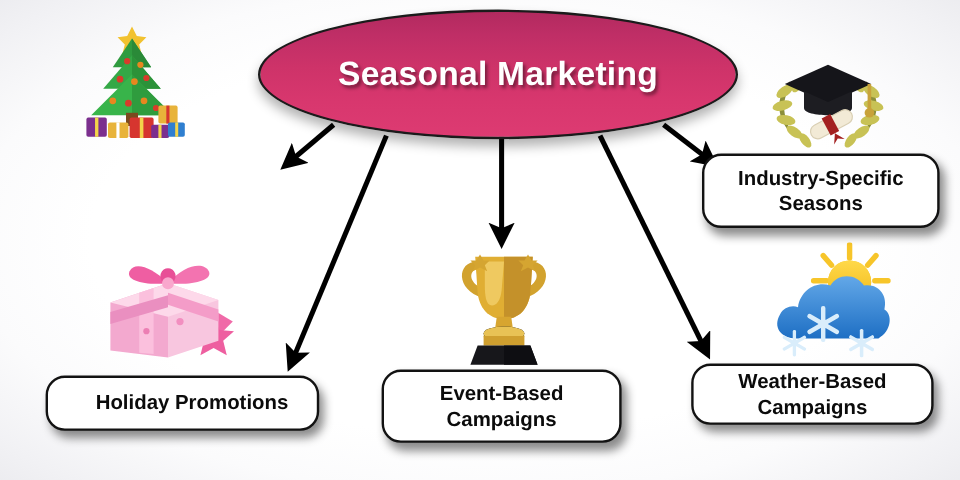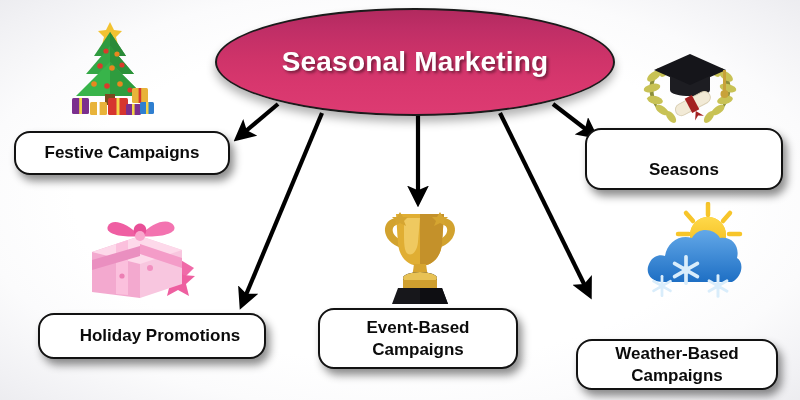--- a/index.html
+++ b/index.html
@@ -71,21 +71,21 @@
     font-size: 17px;
     font-weight: bold;
     line-height: 1.25;
     padding: 0 8px;
   }
 
   #leaf-festive      { left: 14px;  top: 131px; width: 216px; height: 44px; }
   #leaf-industry     { left: 585px; top: 128px; width: 198px; height: 62px; }
   #leaf-holiday      { left: 38px;  top: 313px; width: 228px; height: 46px; padding-left: 16px; }
   #leaf-event        { left: 318px; top: 308px; width: 200px; height: 61px; }
-  #leaf-weather      { left: 576px; top: 303px; width: 202px; height: 51px; margin-top: 36px; }
+  #leaf-weather      { left: 576px; top: 303px; width: 202px; height: 51px; }
 
   
   .icon-wrap { position: absolute; }
   #icon-tree     { left: 62px;  top: 16px;  width: 96px;  height: 104px; }
   #icon-grad     { left: 640px; top: 38px;  width: 100px; height: 88px; }
   #icon-gift     { left: 78px;  top: 206px; width: 120px; height: 104px; }
   #icon-trophy   { left: 372px; top: 196px; width: 96px;  height: 112px; }
   #icon-weather  { left: 640px; top: 202px; width: 110px; height: 100px; }
 
   .icon-wrap svg { display: block; width: 100%; height: 100%; }
@@ -261,27 +261,24 @@
         <g transform="translate(78,84) scale(0.98)">
           <rect x="-1.5" y="-12" width="3" height="24" rx="1.3"></rect>
           <rect x="-1.5" y="-12" width="3" height="24" rx="1.3" transform="rotate(60)"></rect>
           <rect x="-1.5" y="-12" width="3" height="24" rx="1.3" transform="rotate(120)"></rect>
           <circle cx="0" cy="0" r="3.1"></circle>
         </g>
       </g>
     </svg>
   </div>
 
-  <div class="leaf" id="leaf-festive">
-    <span class="ltext">Festive Campaigns</span>
-  </div>
 
   <div class="leaf" id="leaf-industry">
     <span class="ltext">
-      <br>
+      <span>Industry-Specific</span><br>
       <span>Seasons</span>
     </span>
   </div>
 
   <div class="leaf" id="leaf-holiday">
     <span class="ltext">Holiday Promotions</span>
   </div>
 
   <div class="leaf" id="leaf-event">
     <span class="ltext">

